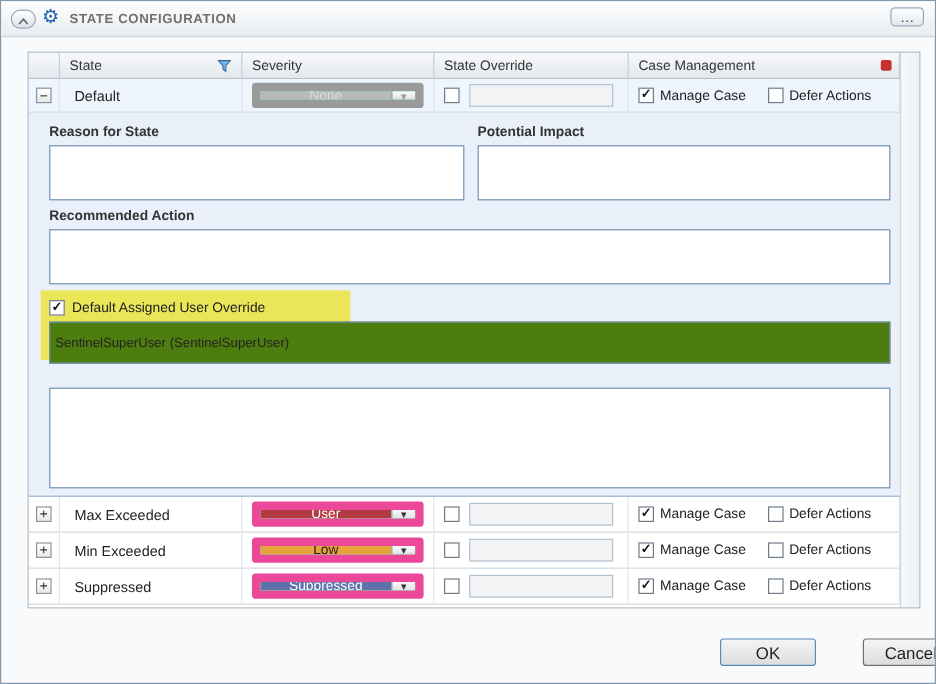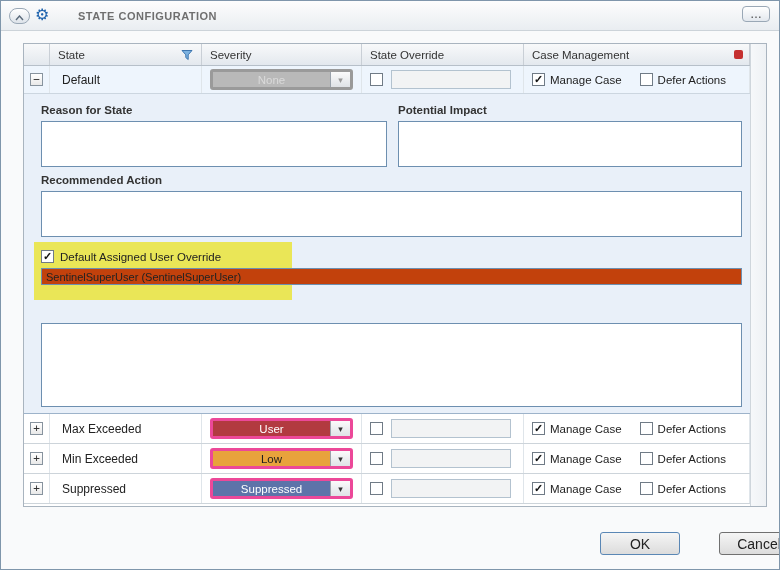--- a/index.html
+++ b/index.html
@@ -23,21 +23,21 @@
     border:1px solid #9aa8b6; border-radius:8px;
     background:linear-gradient(#ffffff,#dde3ea);
     display:flex; align-items:center; justify-content:center; cursor:default;
   }
   .gear{
     position:absolute; left:34px; top:5px;
     font-size:16px; line-height:18px; color:#1f63ad;
   }
   .title{
     position:absolute; left:57px; top:9px;
-    font-size:11px; font-weight:bold; color:#6f6f6f; letter-spacing:.5px;margin-left:20px;
+    font-size:11px; font-weight:bold; color:#6f6f6f; letter-spacing:.5px;
   }
   .opt-btn{
     position:absolute; right:9px; top:5px; width:28px; height:16px;
     border:1px solid #9aa8b6; border-radius:4px;
     background:linear-gradient(#ffffff,#e3e8ee);
     font-size:12px; line-height:11px; color:#444; text-align:center;
   }
 
   
   .table{
@@ -82,21 +82,21 @@
 
   .expander{
     width:13px; height:13px; border:1px solid #87939e;
     background:linear-gradient(#fff,#e9e9e9);
     font-family:"DejaVu Sans Mono", monospace;
     font-size:11px; line-height:10px; text-align:center; color:#333;
   }
 
   .combo{
     display:flex; width:146px; height:21px;
-    border:3px solid #ec4899; border-radius:3px; overflow:hidden; background:#86efac;
+    border:7px solid #ec4899; border-radius:3px; overflow:hidden; background:#86efac;
   }
   .combo-text{
     flex:1; display:flex; align-items:center; justify-content:center;
     font-size:11.5px;
   }
   .combo-arrow{
     width:20px; flex:none; border-left:1px solid #9aa2ab;
     background:linear-gradient(#fbfbfb,#dfe2e6);
     display:flex; align-items:center; justify-content:center;
     font-size:9px; color:#333;
@@ -127,22 +127,22 @@
   .dta{
     position:absolute; border:1px solid #6d8fb0; background:#fff;
     resize:none; font:inherit; padding:2px;
   }
   .highlight{
     position:absolute; left:10px; top:148px; width:258px; height:58px;
     opacity:.92; z-index:0;
   }
   .cbrow{ position:absolute; display:flex; align-items:center; gap:6px; z-index:1; }
   .user-input{
-    position:absolute; left:17px; top:174px; width:701px; height:17px;
-    border:1px solid #6d8fb0; background:#c2410c; z-index:1;
+    position:absolute; left:17px; top:174px; width:701px; height:35px;
+    border:1px solid #6d8fb0; background:#4d7c0f; z-index:1;
     font-family:"Liberation Sans", sans-serif; font-size:11px; padding:0 4px; color:#222;
   }
 
   .filler{ flex:1; background:#fff; }
 
   
   .btn{
     position:absolute; top:531px; width:80px; height:23px;
     border:1px solid #707070; border-radius:3px;
     background:linear-gradient(#f5f5f5,#dcdcdc);

